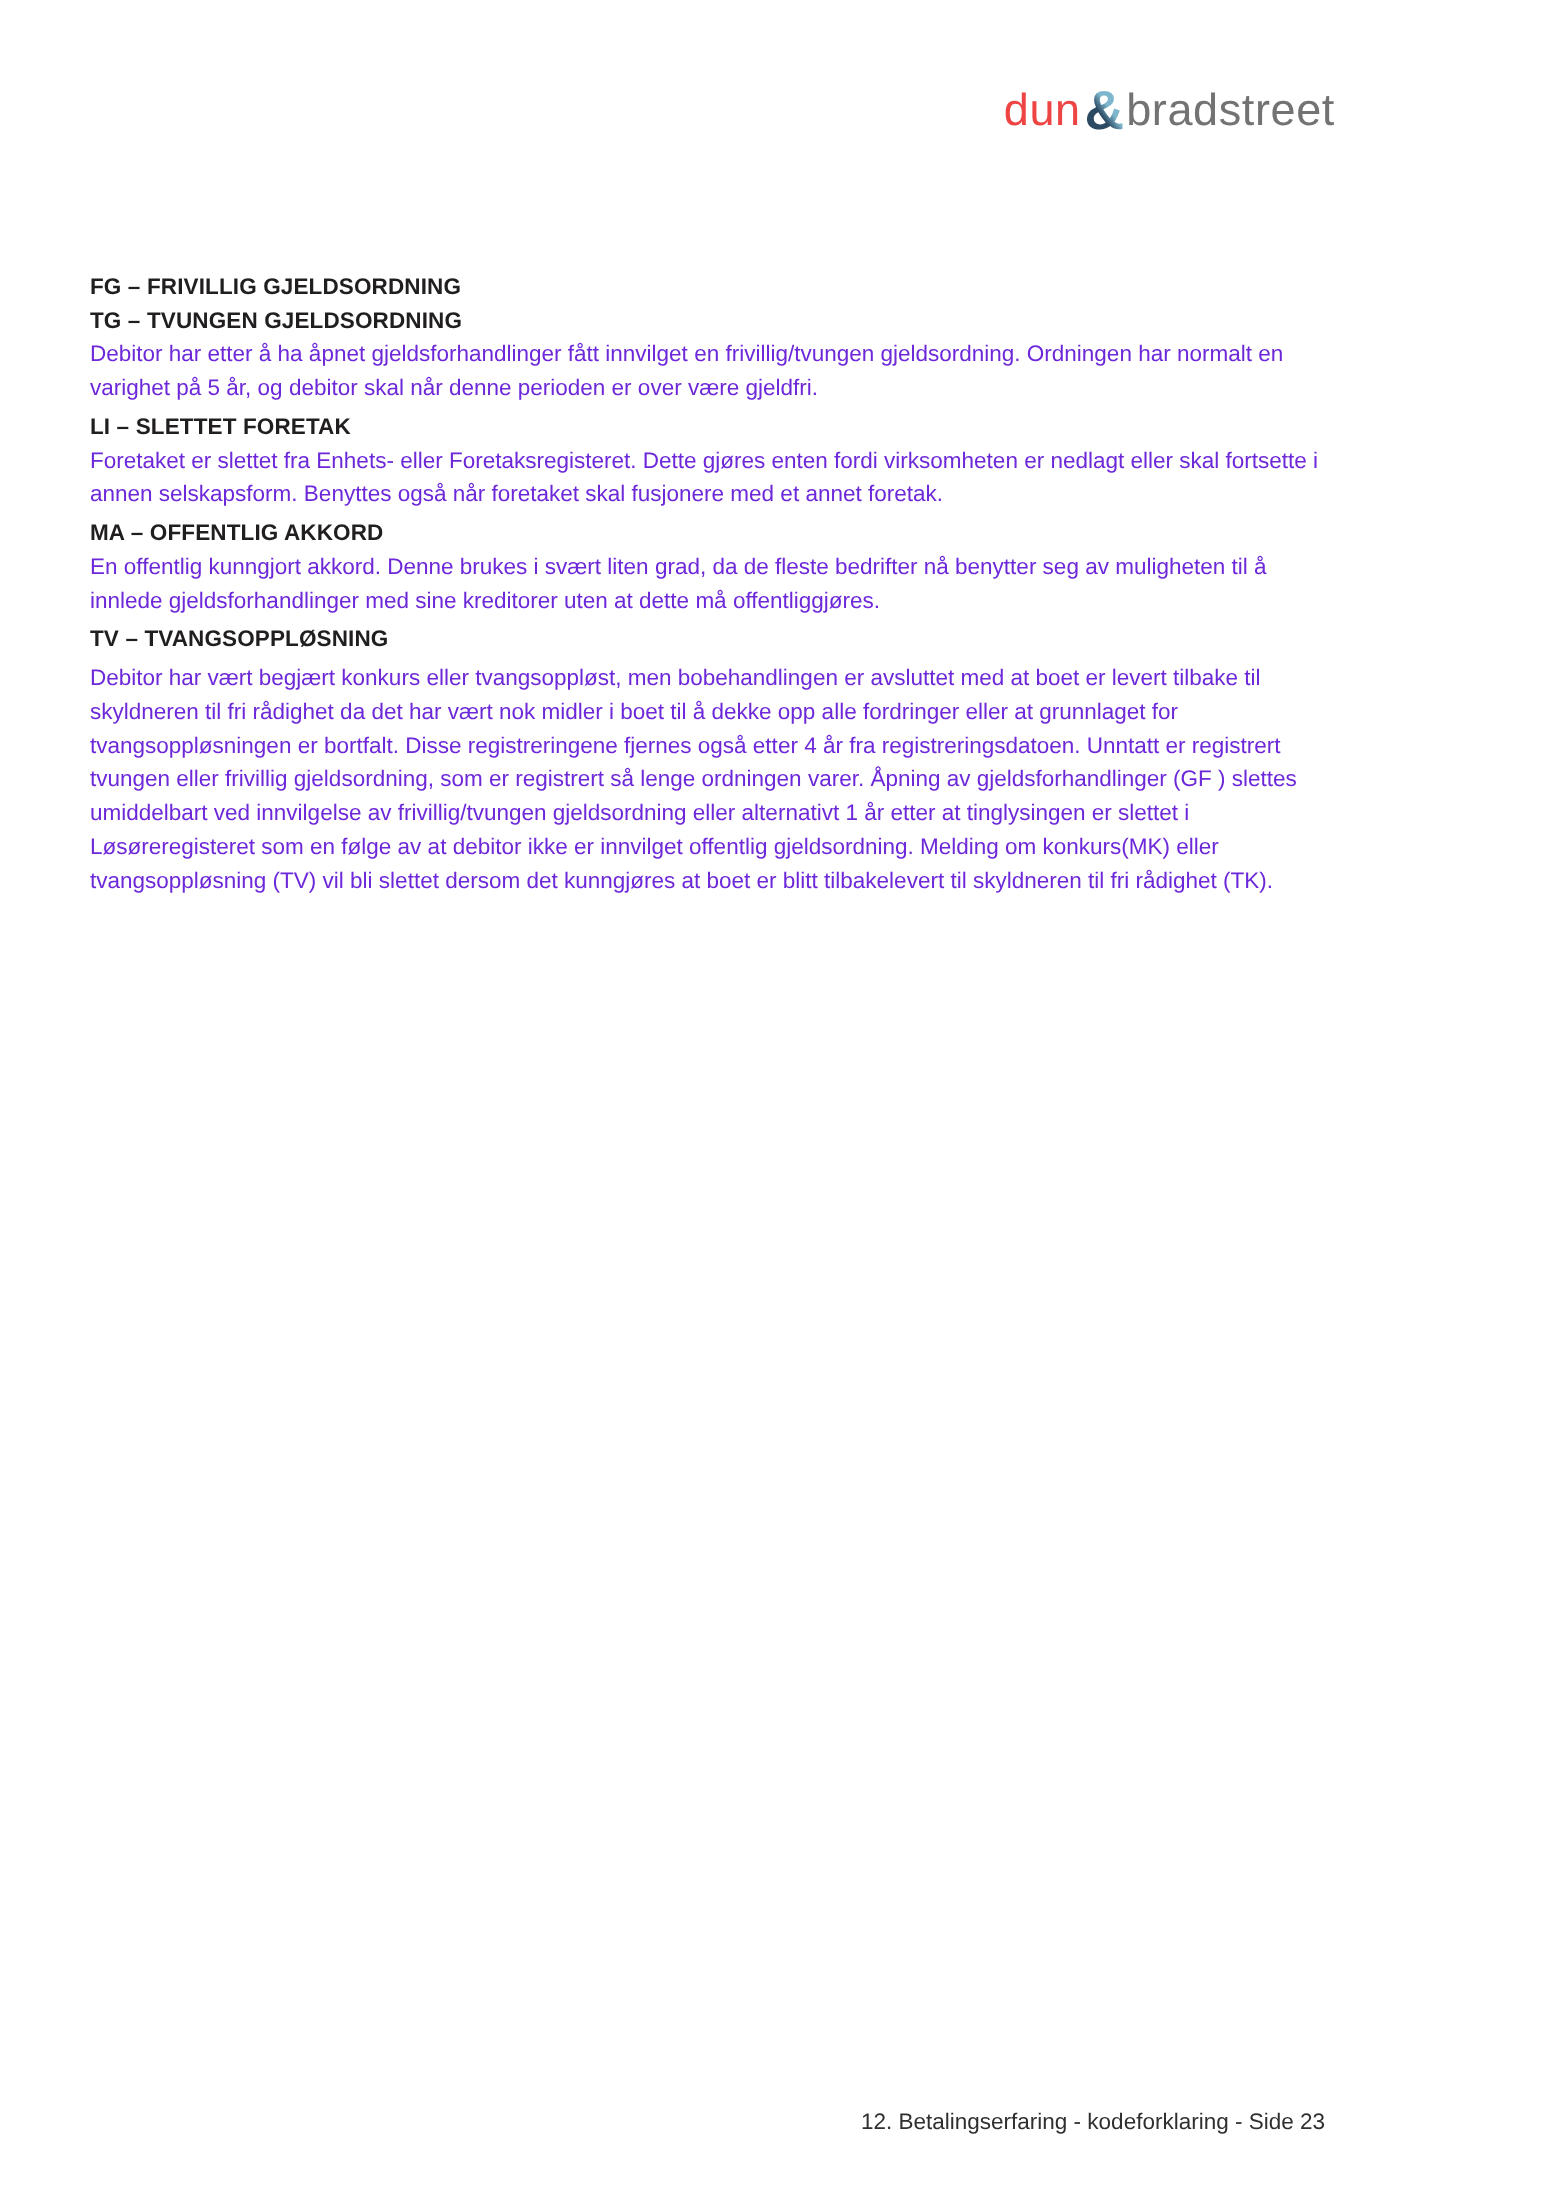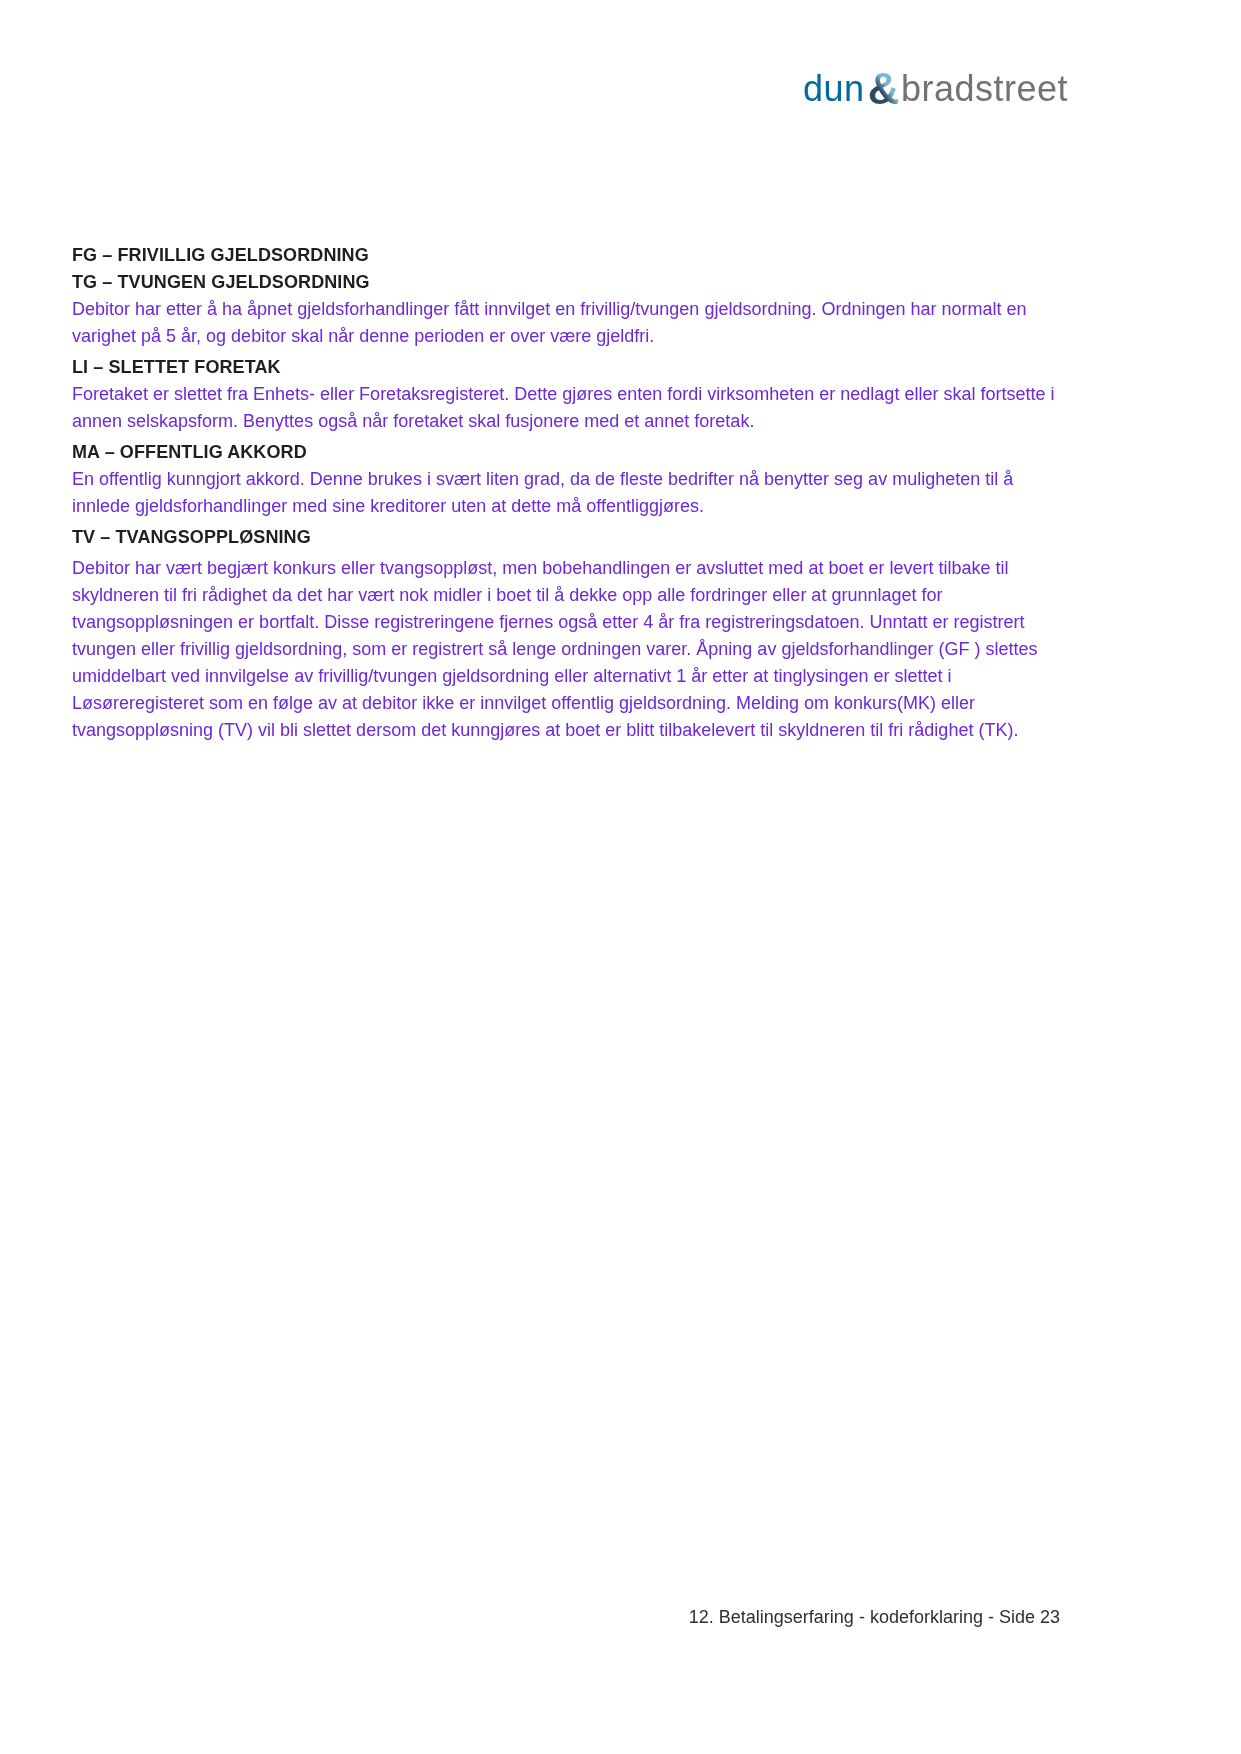--- a/index.html
+++ b/index.html
@@ -22,39 +22,39 @@
     top: 64px;
     right: 173px;
     display: flex;
     align-items: baseline;
     font-size: 36px;
     font-weight: 400;
     letter-spacing: 0.5px;
     line-height: 1;
     white-space: nowrap;
   }
-  .logo-dun   { color: #0369a1; margin-left: 40px; }
+  .logo-dun   { color: #ef4444; margin-left: 40px; }
   .logo-amp {
     font-size: 44px;
     font-weight: 600;
     margin: 0 1px 0 3px;
     background: linear-gradient(55deg, #2d4a63 42%, #7db6cd 58%);
     -webkit-background-clip: text;
     background-clip: text;
     -webkit-text-fill-color: transparent;
     color: #2d4a63;
     position: relative;
     top: 3px;
   }
   .logo-bradstreet { color: #737373; }
 
   
   .content {
     position: absolute;
-    top: 242px;
+    top: 216px;
     left: 72px;
     width: 997px;
     color: #414042;
     font-size: 18px;
     line-height: 27px;
   }
   .section + .section { margin-top: 4px; }
   .section h2 {
     margin: 0;
     font-size: 18px;
@@ -66,21 +66,21 @@
   .section p {
     margin: 0;
     font-size: 18px;
     line-height: 27px;
     color: #6d28d9;
   }
 
   
   .footer {
     position: absolute;
-    top: 1606px;
+    top: 1686px;
     right: 181px;
     font-size: 18px;
     line-height: 22px;
     color: #2f2f31;
     white-space: nowrap;
   }
 </style>
 </head>
 <body>
 

